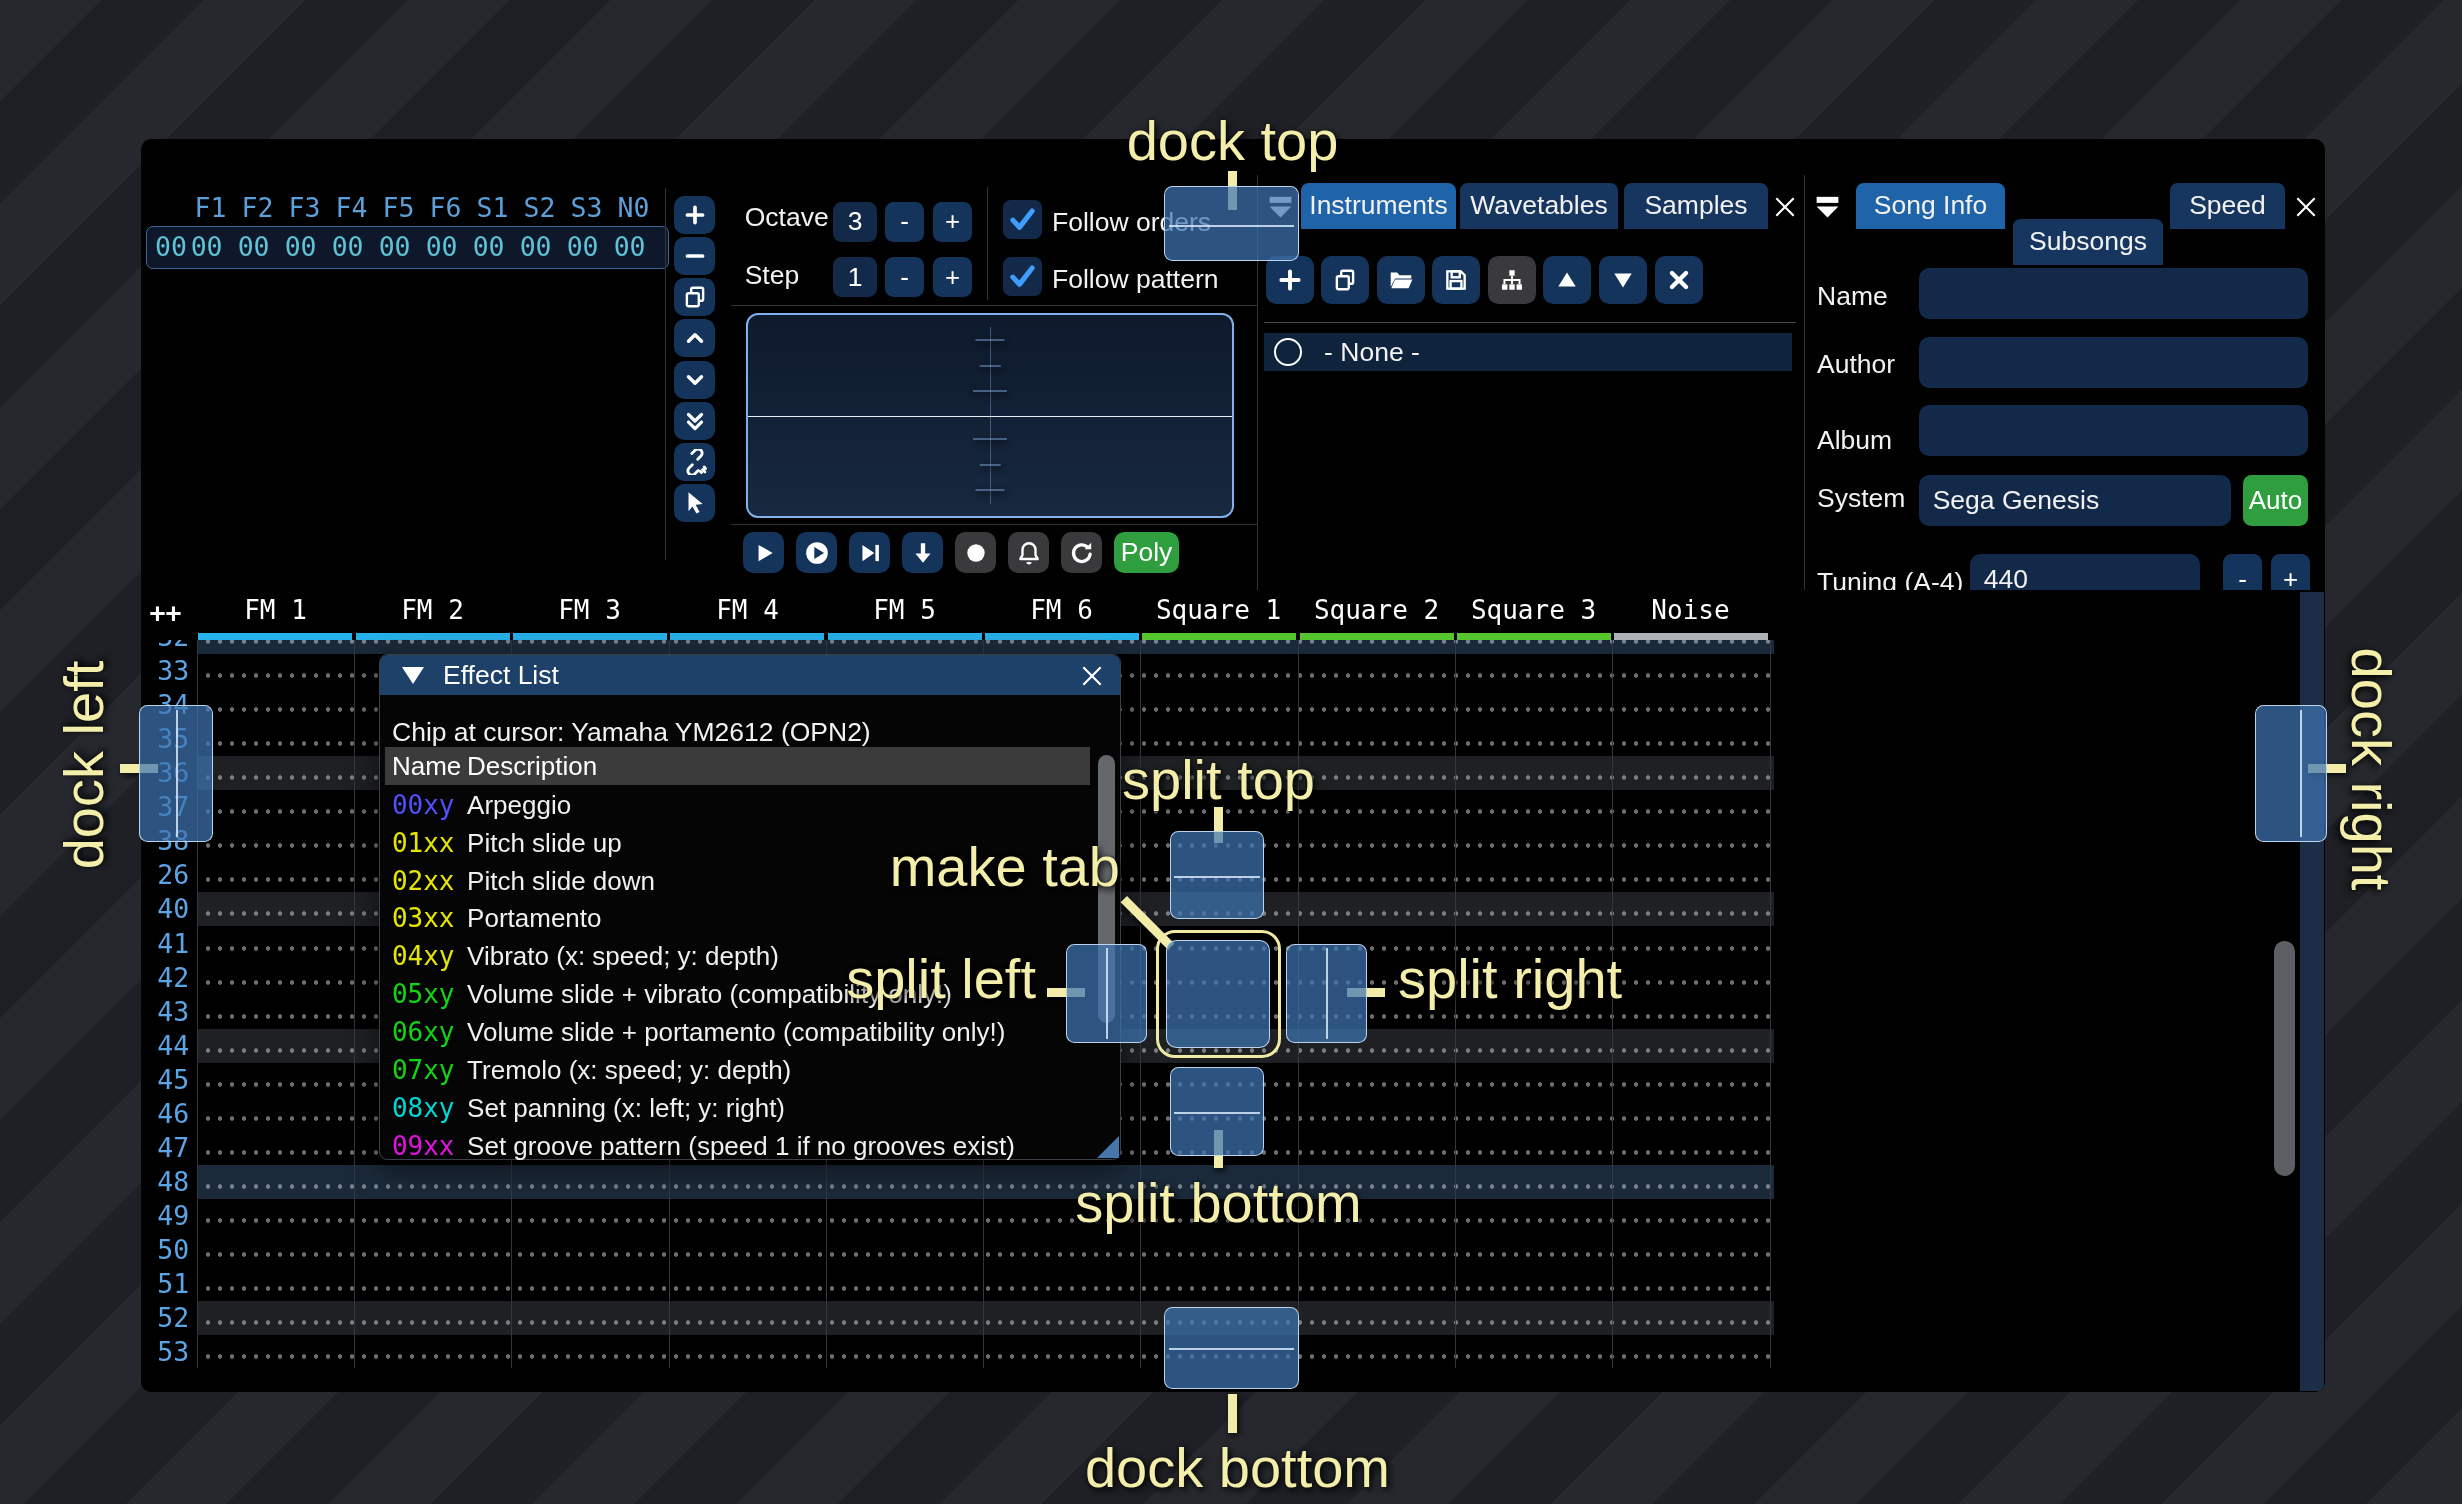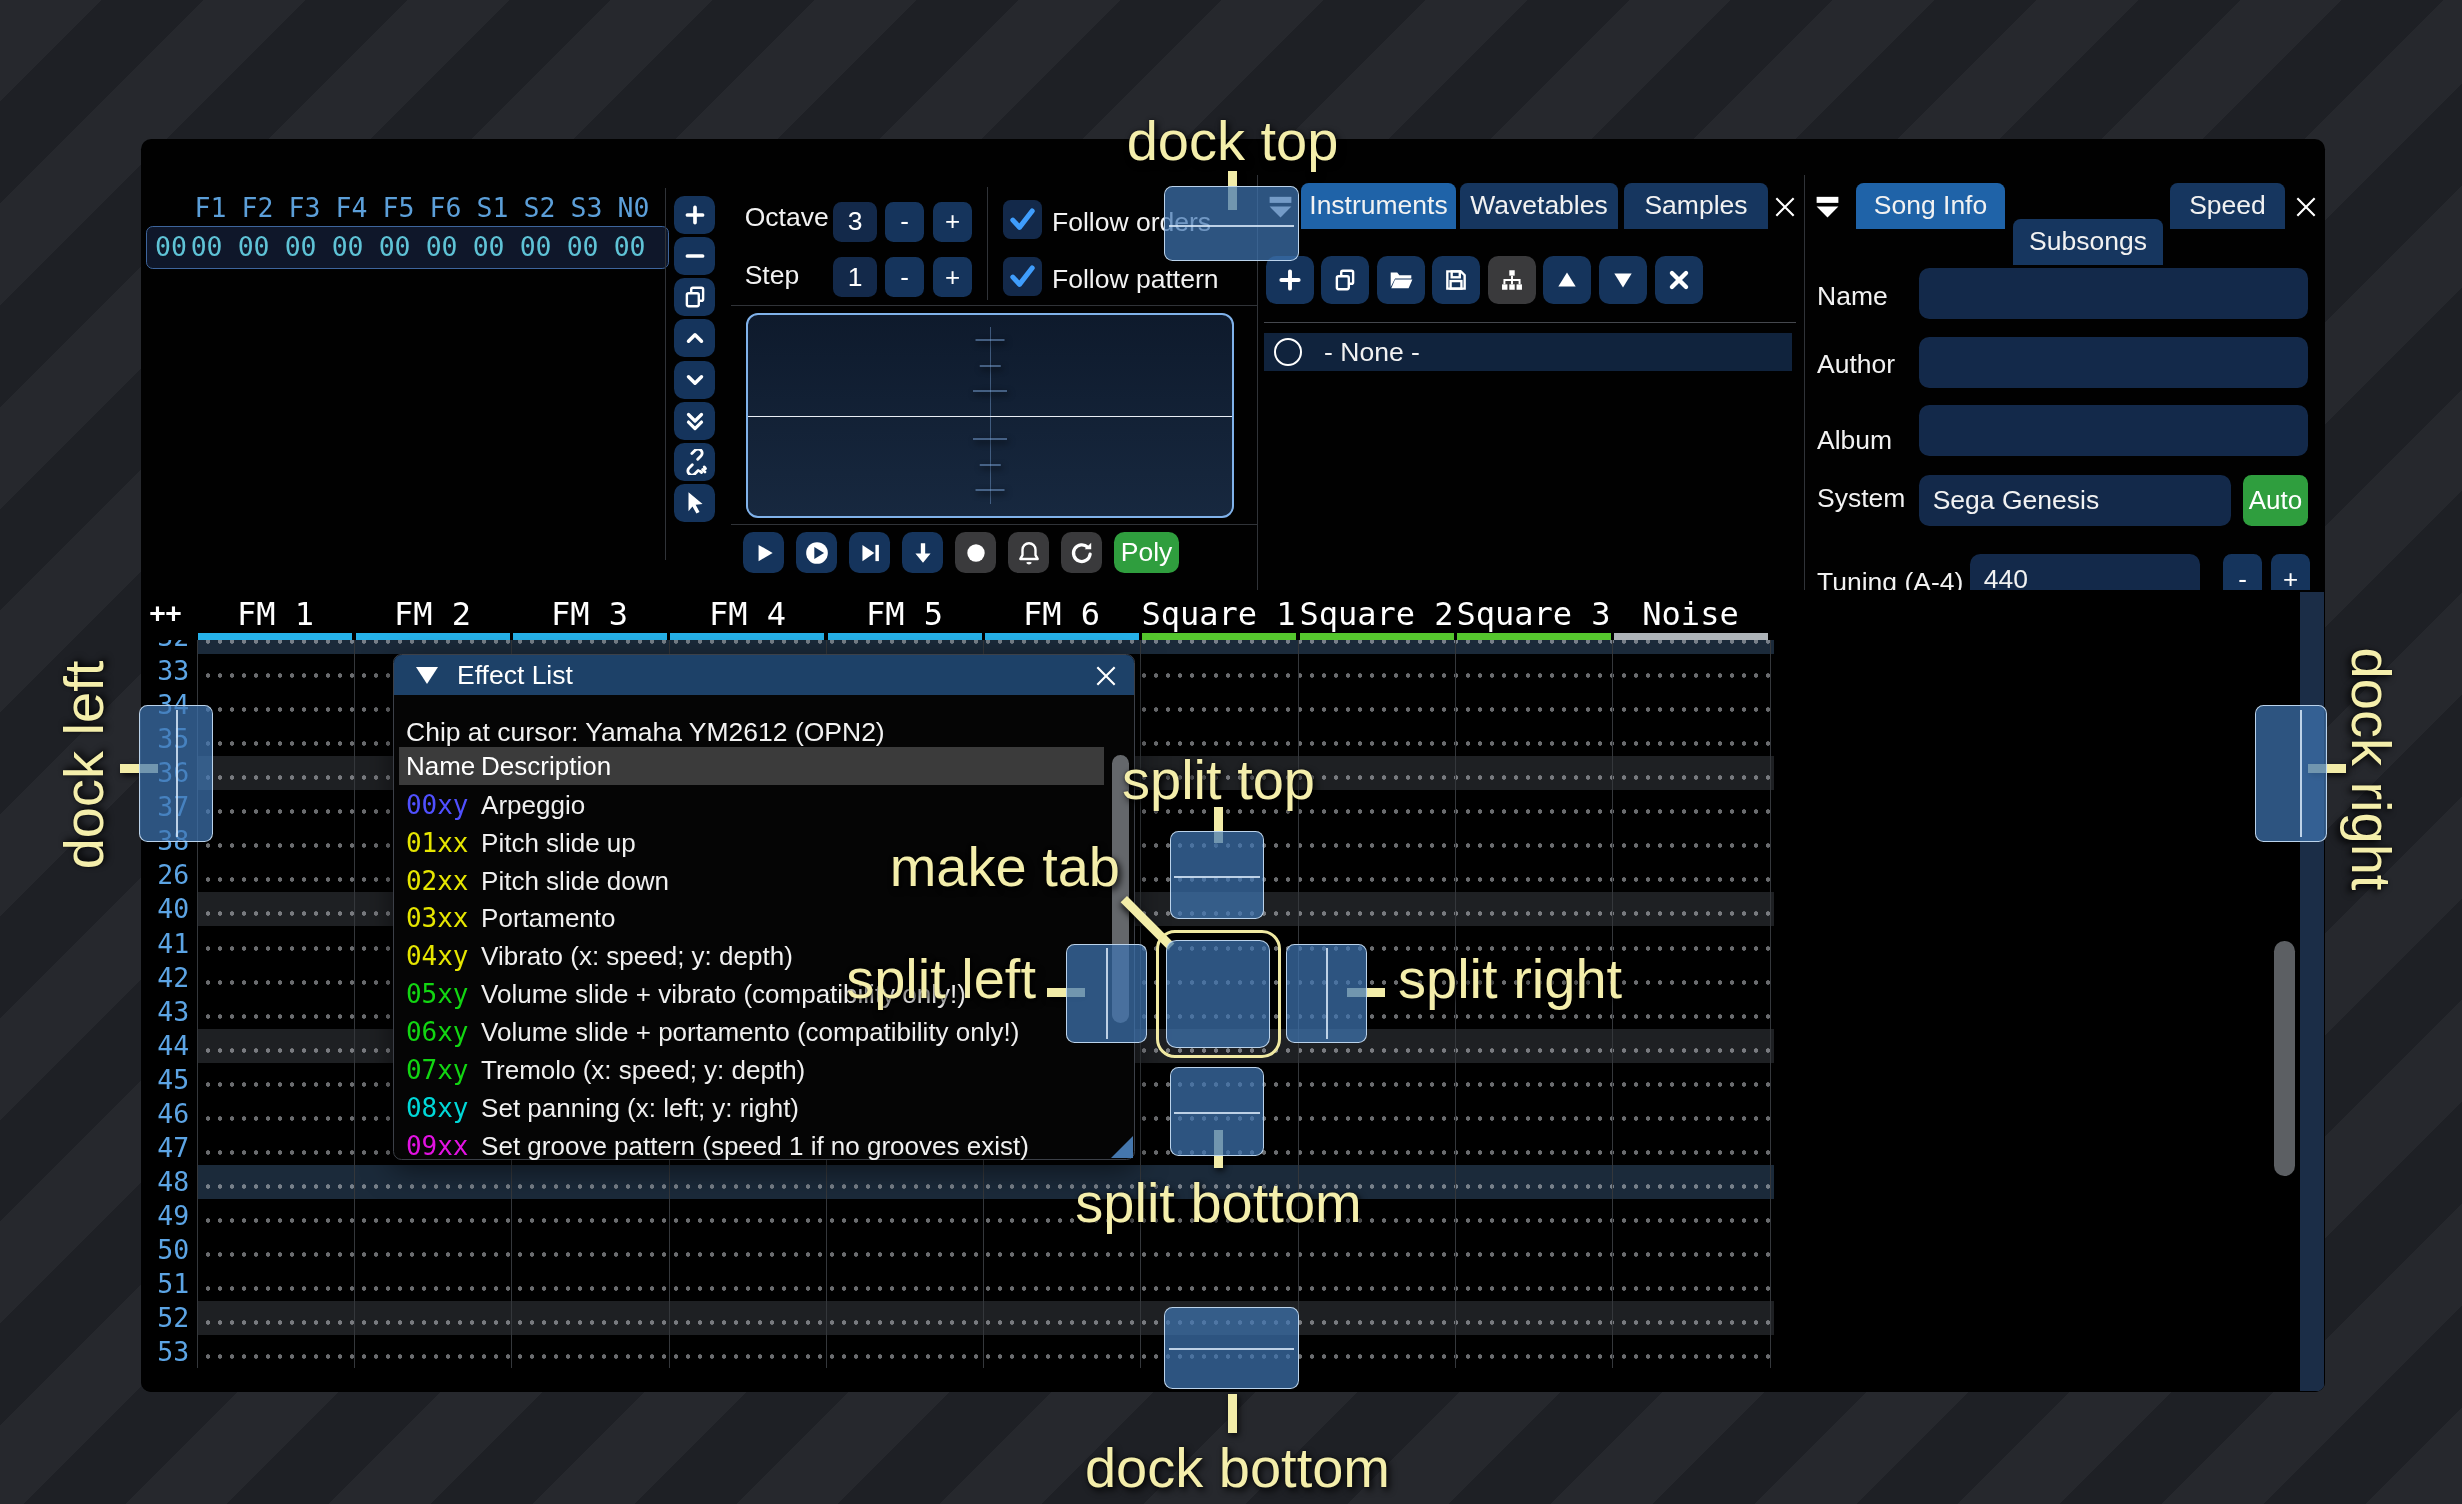--- a/index.html
+++ b/index.html
@@ -48,35 +48,35 @@
   #instr .close-x{left:515px;} #song .close-x{left:489px;}
   #itb .sbtn{top:81px;width:48px;height:48px;}
   #none-row{position:absolute;left:6.8px;top:158px;width:528px;height:38px;background:#10233d;display:flex;align-items:center;}
   #none-row .ring{width:24px;height:24px;border:2.6px solid #fff;border-radius:50%;margin-left:10.3px;}
   #none-row .txt{font-size:26.5px;color:#f2f2f2;margin-left:22px;}
   #auto-btn{position:absolute;left:439px;top:300px;width:65px;height:51px;background:#2f9e3e;border-radius:8.5px;display:flex;align-items:center;justify-content:center;font-size:26px;color:#fff;}
   .tinybtn{position:absolute;width:39px;height:51px;background:#15345c;border-radius:8.5px;display:flex;align-items:center;justify-content:center;font-size:26px;color:#fff;}
   
   #pattern{position:absolute;left:0;top:451px;width:2184px;height:802px;background:#000;}
   #pat-corner{position:absolute;left:8.5px;top:6.8px;font-family:"DejaVu Sans Mono",monospace;font-size:26.5px;color:#fff;font-weight:bold;}
-  .chname{position:absolute;top:5.1px;width:157px;text-align:center;font-family:"DejaVu Sans Mono",monospace;font-size:32px;color:#fff;}
+  .chname{position:absolute;top:5.1px;width:157px;text-align:center;font-family:"DejaVu Sans Mono",monospace;font-size:26px;color:#fff;}
   .vubar{position:absolute;top:43px;width:154px;height:6.8px;}
   .chansep{position:absolute;top:50px;height:728px;width:0.9px;background:#34373b;}
   #rownum-vp{position:absolute;left:0;top:50px;width:55px;height:728px;overflow:hidden;}
   .rnum{position:absolute;right:6.8px;width:43px;height:34px;text-align:right;font-family:"DejaVu Sans Mono",monospace;font-size:26.5px;color:#5ca4e4;line-height:34px;}
   #rows-vp{position:absolute;left:56px;top:50px;width:1577px;height:728px;overflow:hidden;}
   .prow{position:absolute;left:0;width:100%;height:34px;}
   .prow.hl16{background:#1b2a3a;} .prow.hl4{background:#1e2023;}
   .dots{position:absolute;left:5.1px;right:0;top:18px;height:6.8px;
     background-image:radial-gradient(circle,rgba(195,198,203,.55) 1.9px,transparent 2.5px);
     background-size:12px 6.8px;background-repeat:repeat-x;}
   #right-strip{position:absolute;left:2159px;top:1.7px;width:24px;height:799px;background:#1b2d47;}
   #pat-scroll{position:absolute;left:2133px;top:351px;width:20.5px;height:235px;background:#5c5f63;border-radius:10.3px;}
   
-  #fx{position:absolute;left:252px;top:515px;width:742px;height:506px;background:#050505;border:0.9px solid #3c4048;border-radius:8.5px;box-sizing:border-box;box-shadow:0 8.5px 31px rgba(0,0,0,.55);}
+  #fx{position:absolute;left:238px;top:515px;width:742px;height:506px;background:#050505;border:0.9px solid #3c4048;border-radius:8.5px;box-sizing:border-box;box-shadow:0 8.5px 31px rgba(0,0,0,.55);}
   #fx-title{position:absolute;left:0;top:0;width:100%;height:40px;background:#1d4168;border-radius:7.7px 7.7px 0 0;display:flex;align-items:center;}
   #fx-title .tri{width:0;height:0;border-left:11px solid transparent;border-right:11px solid transparent;border-top:17px solid #fff;margin-left:22px;}
   #fx-title .t{font-size:26.5px;color:#fff;margin-left:19px;}
   #fx-close{position:absolute;right:15.4px;top:7.7px;width:26px;height:26px;}
   #fx-chip{position:absolute;left:12px;top:62px;font-size:26.5px;color:#f2f2f2;}
   #fx-colhead{position:absolute;left:5.1px;top:92px;width:705px;height:38px;background:#3b3b3b;}
   #fx-colhead .c1{position:absolute;left:6.8px;top:4.3px;font-size:26px;color:#fff;}
   #fx-colhead .c2{position:absolute;left:82px;top:4.3px;font-size:26px;color:#fff;}
   .fxrow{position:absolute;left:5.1px;width:705px;height:38px;}
   .fxcode{position:absolute;left:6.8px;top:4.3px;font-family:"DejaVu Sans Mono",monospace;font-size:26px;}

